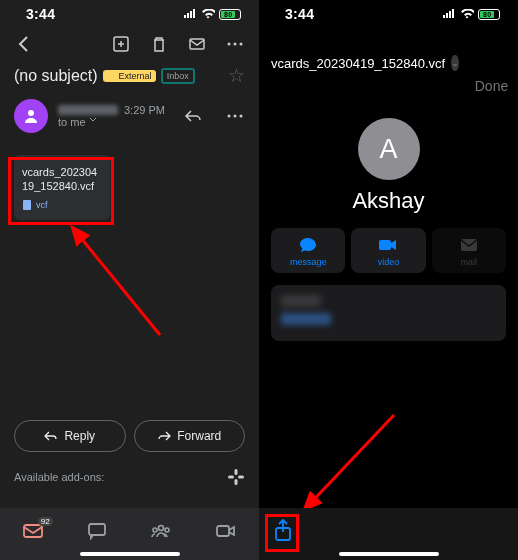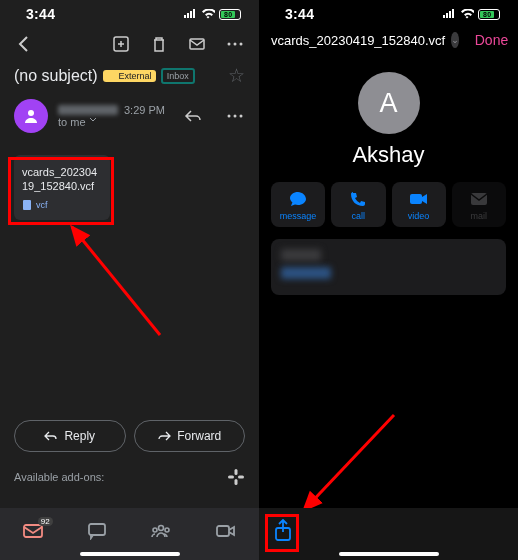--- a/index.html
+++ b/index.html
@@ -48,21 +48,21 @@
   .addons { padding: 12px 14px; display: flex; justify-content: space-between; align-items: center; color: #9aa0a6; font-size: 11px; }
   
   .bottom-nav { position: absolute; bottom: 0; left: 0; right: 0; height: 52px; background: #2a2a2d; display: flex; justify-content: space-around; align-items: center; padding-bottom: 6px; }
   .nav-item { color: #9aa0a6; position: relative; }
   .nav-item.active { color: #f28b82; }
   .nav-badge { position: absolute; top: -5px; right: -9px; background: #404040; color: #fff; font-size: 8px; padding: 0 3px; border-radius: 7px; }
   
   
   .file-header { display: flex; align-items: center; padding: 6px 12px; gap: 6px; }
   .file-name { color: #fff; font-size: 13px; flex: 1; }
-  .done { color: #ec4899; font-size: 14px; font-weight: 500; }
+  .done { color: #737373; font-size: 14px; font-weight: 500; margin-top: 46px; }
   .chev-circle { width: 16px; height: 16px; border-radius: 50%; background: #3a3a3c; display: flex; align-items: center; justify-content: center; color: #8e8e93; font-size: 9px; }
   
   .contact-card { margin-top: 18px; text-align: center; }
   .avatar-lg { width: 62px; height: 62px; border-radius: 50%; background: #8e8e93; margin: 0 auto; display: flex; align-items: center; justify-content: center; color: #fff; font-size: 27px; font-weight: 400; }
   .contact-name { color: #fff; font-size: 22px; margin-top: 8px; font-weight: 400; }
   
   .quick-actions { display: flex; gap: 6px; padding: 14px 12px 8px 12px; }
   .qa { flex: 1; background: #1c1c1e; border-radius: 8px; padding: 8px 2px 6px 2px; display: flex; flex-direction: column; align-items: center; gap: 3px; }
   .qa.disabled { opacity: 0.4; }
   .qa-icon { color: #0a84ff; font-size: 17px; height: 18px; display: flex; align-items: center; }
@@ -296,28 +296,20 @@
       <div class="qa">
           <span class="qa-icon">
             <svg width="18" height="16" viewBox="0 0 18 16">
               <path d="M9 1C4.6 1 1 3.7 1 7c0 1.7.9 3.2 2.4 4.3L2 15l4-1.5c1 .3 2 .5 3 .5 4.4 0 8-2.7 8-6S13.4 1 9 1z" fill="#0a84ff"></path>
             </svg>
           </span>
           <span class="qa-label">message</span>
         </div>
       <div class="qa">
           <span class="qa-icon">
-            <svg width="16" height="16" viewBox="0 0 16 16">
-              <path d="M3 1C2 1 1 2 1 3c0 7 5 12 12 12 1 0 2-1 2-2v-2l-4-1-1 2c-2-1-4-3-5-5l2-1-1-4H3z" fill="#0a84ff"></path>
-            </svg>
-          </span>
-          <span class="qa-label">call</span>
-        </div>
-      <div class="qa">
-          <span class="qa-icon">
             <svg width="20" height="14" viewBox="0 0 20 14">
               <rect x="1" y="2" width="12" height="10" rx="2" fill="#0a84ff"></rect>
               <path d="M13 5l5-3v10l-5-3z" fill="#0a84ff"></path>
             </svg>
           </span>
           <span class="qa-label">video</span>
         </div>
       <div class="qa disabled">
           <span class="qa-icon">
             <svg width="18" height="14" viewBox="0 0 18 14">

